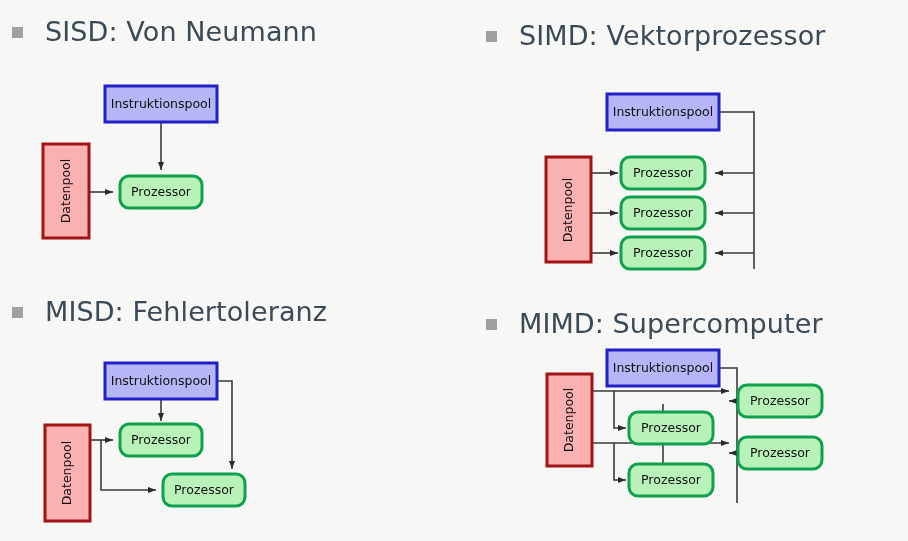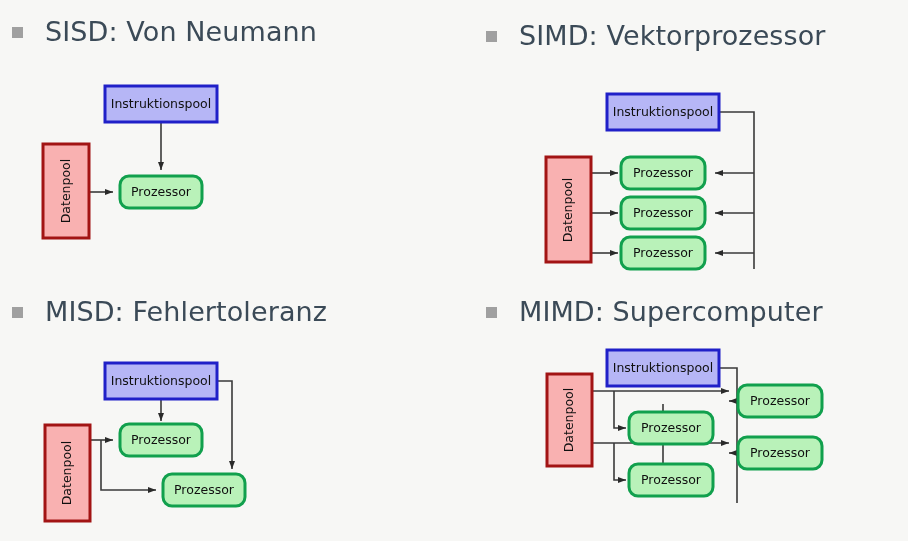--- a/index.html
+++ b/index.html
@@ -13,21 +13,21 @@
   .quad{position:absolute;}
   #q-sisd{left:0;top:0;width:454px;height:280px;}
   #q-simd{left:454px;top:4px;width:454px;height:280px;}
   #q-misd{left:0;top:280px;width:454px;height:261px;}
   #q-mimd{left:454px;top:280px;width:454px;height:261px;}
 
   .bullet-row{position:absolute;display:flex;align-items:center;gap:22px;}
   #q-sisd .bullet-row{left:12px;top:18px;}
   #q-simd .bullet-row{left:32px;top:18px;}
   #q-misd .bullet-row{left:12px;top:18px;}
-  #q-mimd .bullet-row{left:32px;top:18px;}
+  #q-mimd .bullet-row{left:32px;top:30px;}
 
   .bullet-sq{
     width:11px;height:11px;background:#a0a0a0;flex:none;
     position:relative;top:1px;
   }
   .bullet-title{
     font-size:27px;
     color:#3b4a57;
     font-weight:400;
     letter-spacing:.1px;

